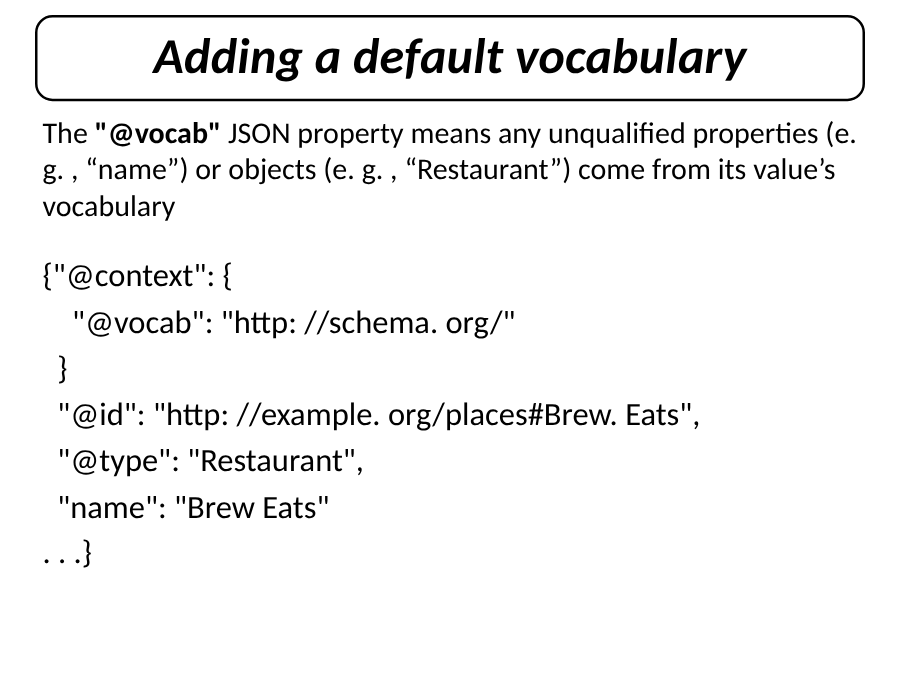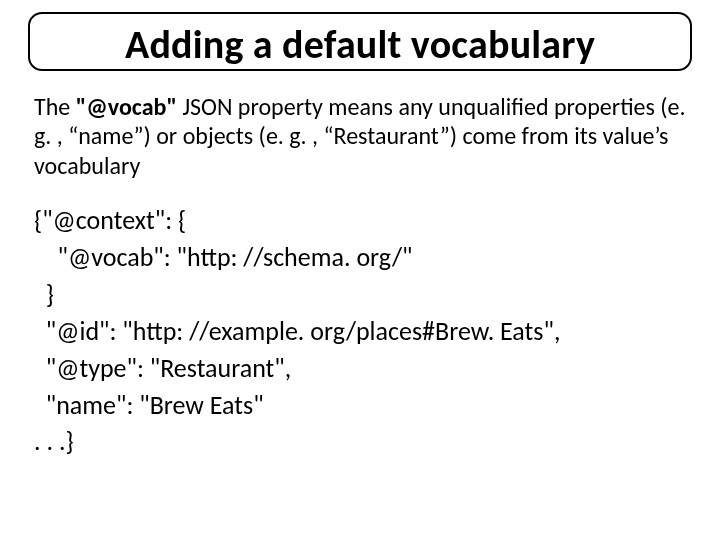--- a/index.html
+++ b/index.html
@@ -17,22 +17,23 @@
     position: relative;
     box-sizing: border-box;
   }
   .title-box {
     position: absolute;
     top: 12px;
     left: 28px;
     right: 28px;
     border: 2px solid #000;
     border-radius: 14px;
-    padding: 6px 18px 0 18px;
+    padding: 6px 18px 10px 18px;
     text-align: center;
+    font-style: italic;
   }
   .title-box h1 {
     margin: 0;
     font-size: 40px;
     font-weight: 700;
     letter-spacing: 0.2px;
   }
   .desc {
     position: absolute;
     top: 92px;

